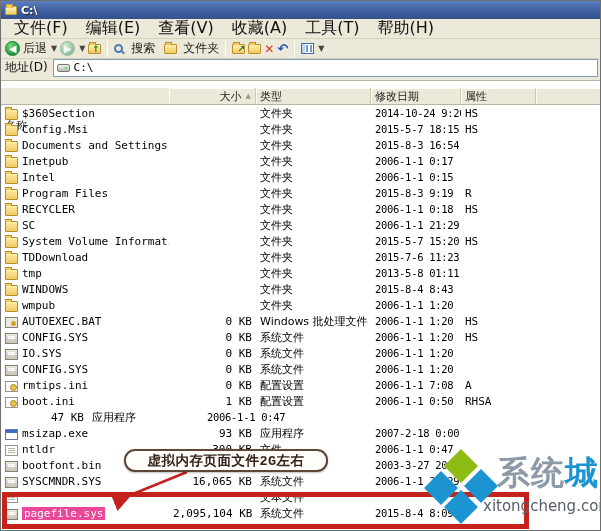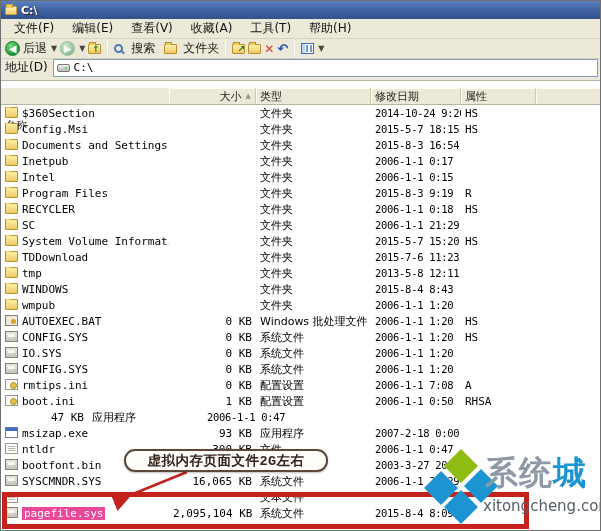--- a/index.html
+++ b/index.html
@@ -8,21 +8,21 @@
   .window { position:relative; width:601px; height:531px; background:#fff; overflow:hidden; border:1px solid #6f6f6f; }
 
   
   .titlebar { height:18px; background:linear-gradient(180deg,#5b7fc0 0%,#3c5f9f 55%,#34538c 100%); display:flex; align-items:center; padding:0 4px; }
   .title-ic { width:12px; height:9px; background:linear-gradient(#fdf3c1,#f0cd6a); border:1px solid #caa23c; border-radius:1px; position:relative; margin-right:4px; }
   .title-ic::before { content:""; position:absolute; top:-3px; left:0; width:5px; height:3px; background:#f0cd6a; border:1px solid #caa23c; border-bottom:none; }
   .title-text { color:#fff; font-size:11px; font-weight:bold; text-shadow:1px 1px 1px #223; }
 
   
   .menubar { height:20px; background:#ece9d8; border-bottom:1px solid #d6d2bd; display:flex; align-items:center; padding-left:4px; }
-  .menu-item { font-size:12px; color:#111; padding:1px 9px; cursor:default; }
+  .menu-item { font-size:16px; color:#111; padding:1px 9px; cursor:default; }
 
   
   .toolbar { height:20px; background:#ece9d8; border-bottom:1px solid #d6d2bd; display:flex; align-items:center; gap:3px; padding:0 4px; font-size:12px; color:#1a1a1a; }
   .tsep { width:1px; height:16px; background:#c9c4ae; border-right:1px solid #fff; margin:0 3px; }
   .circ { width:15px; height:15px; border-radius:50%; display:inline-flex; align-items:center; justify-content:center; color:#fff; font-size:10px; line-height:1; }
   .circ.green { background:radial-gradient(circle at 35% 30%,#7ed67e,#1f9b3c 70%); border:1px solid #157a2c; }
   .circ.dim { background:radial-gradient(circle at 35% 30%,#cfe9cf,#8fbf97 70%); border:1px solid #9ab8a0; color:#f3f8f3; }
   .caret { font-size:8px; color:#444; margin-left:1px; }
   .mini-folder { width:13px; height:10px; background:linear-gradient(#fdeeab,#f2cb62); border:1px solid #b98e2f; border-radius:1px; position:relative; display:inline-block; }
   .mini-folder::before { content:""; position:absolute; top:-3px; left:0; width:5px; height:2px; background:#f2cb62; border:1px solid #b98e2f; border-bottom:none; }
@@ -53,21 +53,21 @@
   .hcell.size { width:87px; justify-content:flex-end; }
   .hcell.type { width:115px; }
   .hcell.date { width:90px; }
   .hcell.attr { width:75px; }
   .hcell.fill { flex:1; border-right:none; }
   .sort { font-size:7px; color:#9c9884; margin-left:4px; }
 
   .rows { position:relative; }
   .row { display:flex; height:16px; align-items:center; font-size:11px; color:#000; font-family:"DejaVu Sans Mono","DejaVu Sans",monospace; white-space:nowrap; }
   .cell { padding:0 4px; overflow:hidden; }
-  .c-name { width:168px; display:flex; align-items:flex-start; }
+  .c-name { width:168px; display:flex; align-items:flex-end; }
   .c-size { width:87px; text-align:right; }
   .c-type { width:115px; font-family:"DejaVu Sans",sans-serif; }
   .c-date { width:90px; letter-spacing:-0.3px; font-size:10.5px; }
   .c-attr { width:75px; }
   .nm.sel { background:#ec4899; color:#fff; padding:0 2px; }
 
   .ic { width:13px; height:11px; flex:none; margin-right:4px; position:relative; display:inline-block; }
   .ic-folder { background:linear-gradient(#ffeda6,#f2c95f); border:1px solid #b98e2f; border-radius:1px; }
   .ic-folder::before { content:""; position:absolute; top:-3px; left:-1px; width:5px; height:2px; background:#f2c95f; border:1px solid #b98e2f; border-bottom:none; }
   .ic-system-file { background:linear-gradient(#e8e6df,#c6c3b8); border:1px solid #84816f; }
@@ -87,21 +87,21 @@
   .callout span { font-size:13.5px; font-weight:bold; color:#33231b; letter-spacing:0.5px; white-space:nowrap;font-family:Liberation Mono, monospace; }
   .arrow-svg { position:absolute; left:0; top:0; width:601px; height:531px; z-index:6; pointer-events:none; }
 
   
   .watermark { position:absolute; right:0; bottom:2px; width:175px; height:76px; z-index:7; pointer-events:none; }
   .wm-d { position:absolute; width:24px; height:24px; transform:rotate(45deg); }
   .wm-d.green { background:#8ebc13; left:24px; top:2px; }
   .wm-d.b1 { background:#1d94d2; left:4px; top:24px; }
   .wm-d.b2 { background:#1d94d2; left:44px; top:22px; }
   .wm-d.b3 { background:#1d94d2; left:24px; top:43px; }
-  .wm-title { position:absolute; left:60px; top:4px; font-size:33px; font-weight:bold; line-height:1; letter-spacing:1px; white-space:nowrap; }
+  .wm-title { position:absolute; left:72px; top:4px; font-size:33px; font-weight:bold; line-height:1; letter-spacing:1px; white-space:nowrap; }
   .wm-title .gray { color:#8e99a8; }
   .wm-title .blue { color:#1d94d2; }
   .wm-domain { position:absolute; left:58px; top:45px; font-size:15px; color:#565d66; }
 </style>
 </head>
 <body>
 
 <div class="window">
 
   <div class="titlebar">
@@ -273,21 +273,21 @@
           <span class="cell c-date">2015-7-6 11:23</span>
           <span class="cell c-attr"></span>
         </div>
         <div class="row">
           <span class="cell c-name">
             <i class="ic ic-folder"></i>
             <span class="nm">tmp</span>
           </span>
           <span class="cell c-size"></span>
           <span class="cell c-type">文件夹</span>
-          <span class="cell c-date">2013-5-8 12:11</span>
+          <span class="cell c-date">2013-5-8 01:11</span>
           <span class="cell c-attr"></span>
         </div>
         <div class="row">
           <span class="cell c-name">
             <i class="ic ic-folder"></i>
             <span class="nm">WINDOWS</span>
           </span>
           <span class="cell c-size"></span>
           <span class="cell c-type">文件夹</span>
           <span class="cell c-date">2015-8-4 8:43</span>

